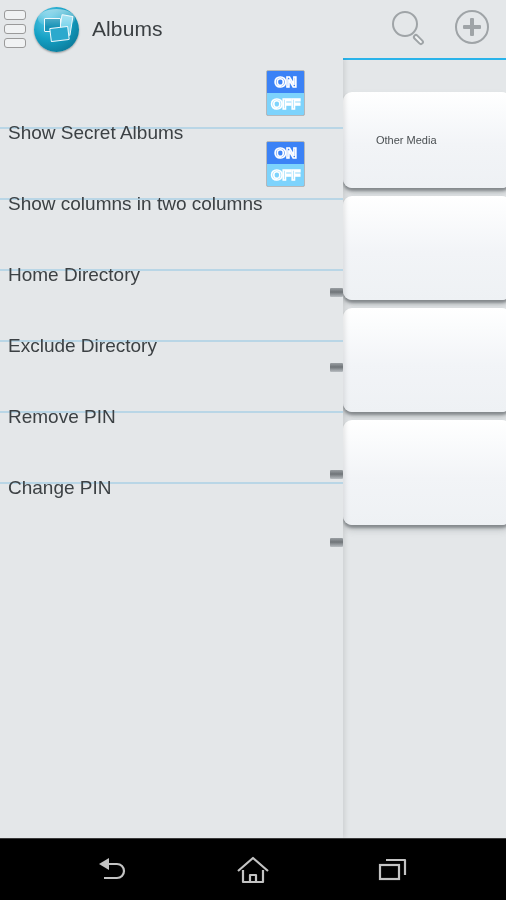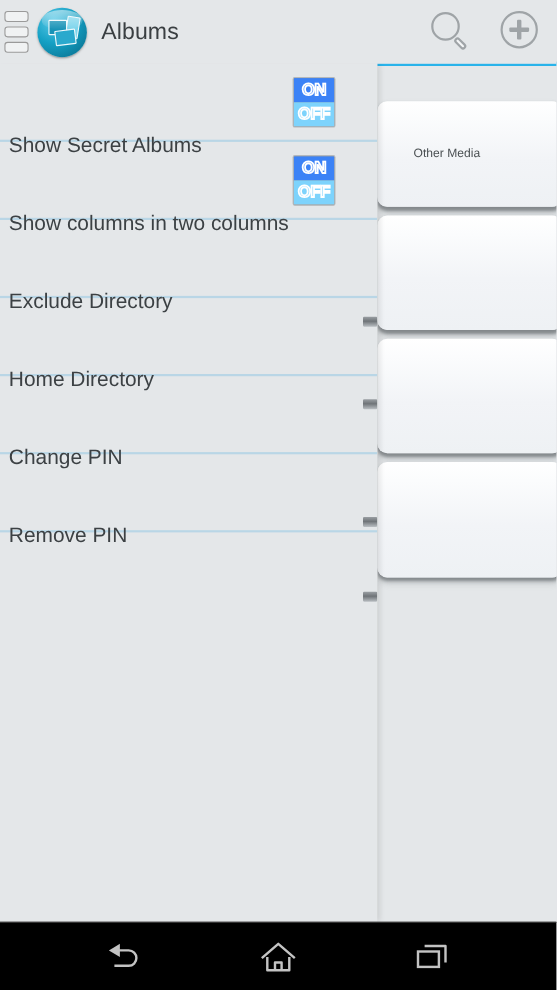--- a/index.html
+++ b/index.html
@@ -311,30 +311,30 @@
         <div class="onoff-switch">
           <div class="half on">
             <span>ON</span>
           </div>
           <div class="half off">
             <span>OFF</span>
           </div>
         </div>
       </div>
       <div class="settings-row">
+        <div class="row-label">Home Directory</div>
+      </div>
+      <div class="settings-row">
         <div class="row-label">Exclude Directory</div>
       </div>
       <div class="settings-row">
-        <div class="row-label">Home Directory</div>
+        <div class="row-label">Remove PIN</div>
       </div>
       <div class="settings-row">
         <div class="row-label">Change PIN</div>
-      </div>
-      <div class="settings-row">
-        <div class="row-label">Remove PIN</div>
       </div>
       <div class="drawer-scroll-mark" style="top: 230px;"></div>
       <div class="drawer-scroll-mark" style="top: 305px;"></div>
       <div class="drawer-scroll-mark" style="top: 412px;"></div>
       <div class="drawer-scroll-mark" style="top: 480px;"></div>
     </div>
 
   <div id="action-bar">
 
     <div id="drawer-toggle">

